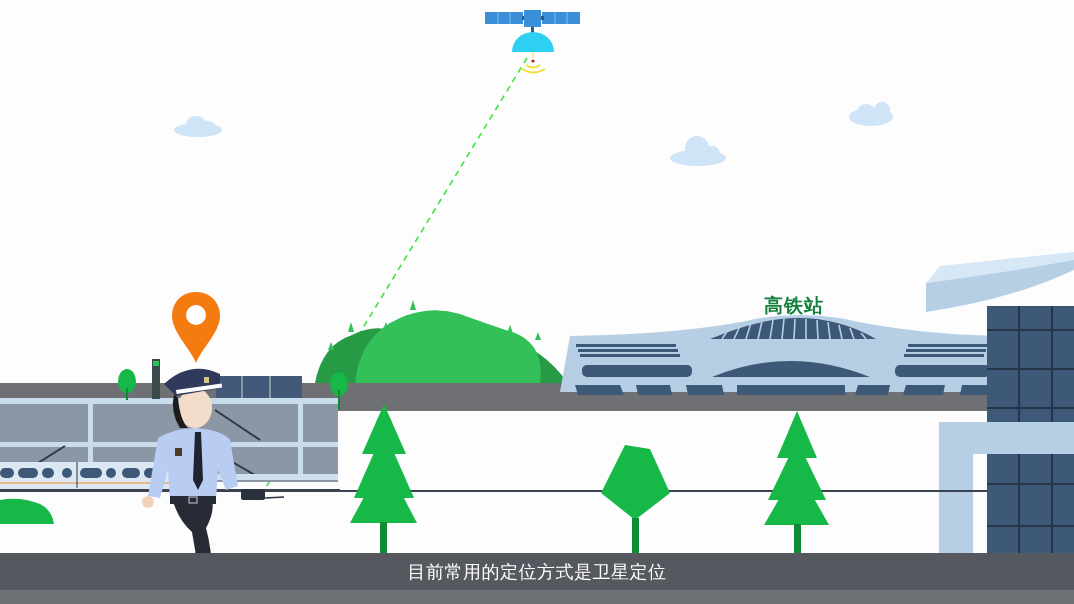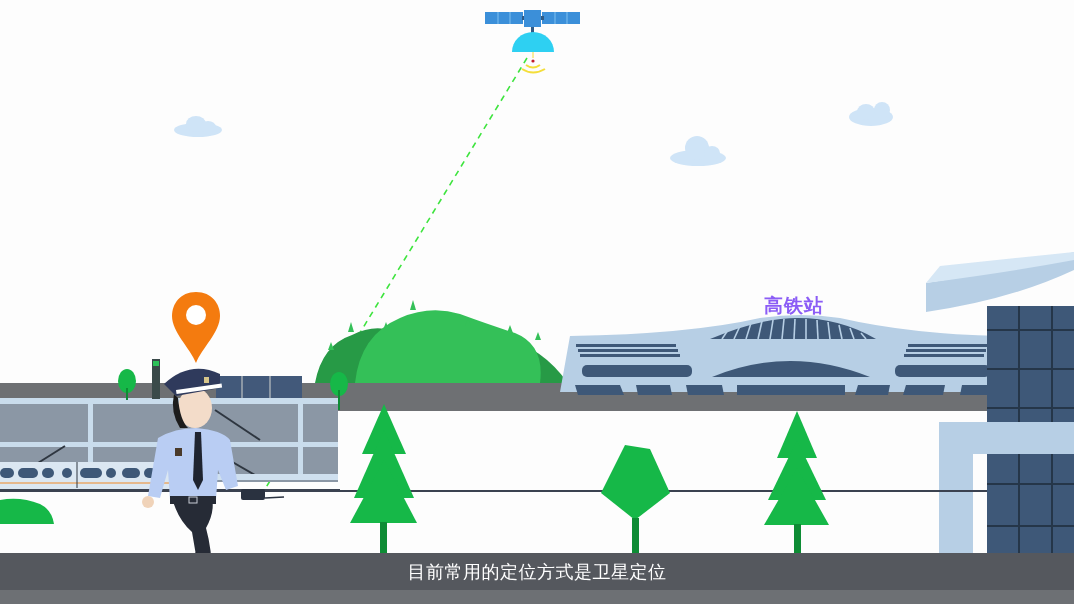--- a/index.html
+++ b/index.html
@@ -1,18 +1,18 @@
 <!DOCTYPE html>
 <html><head>
 <meta charset="utf-8">
 <style>
   html, body { margin:0; padding:0; }
   body { width:1074px; height:604px; overflow:hidden; background:#fdfdfd; font-family:"DejaVu Sans", sans-serif; position:relative; }
   svg.scene { position:absolute; left:0; top:0; }
-  .station-label { position:absolute; left:764px; top:293px; font-size:19px; font-weight:bold; color:#8b5cf6; letter-spacing:1px; }
+  .station-label { position:absolute; left:764px; top:293px; font-size:19px; font-weight:bold; color:#15803d; letter-spacing:1px; }
   .subtitle-bar { position:absolute; left:0; top:553px; width:1074px; height:37px; background:#55585e; }
   .subtitle-bottom { position:absolute; left:0; top:590px; width:1074px; height:14px; background:#6d7074; }
   .subtitle { position:absolute; left:0; top:560px; width:1074px; text-align:center; color:#ffffff; font-size:18px; letter-spacing:0.5px; }
 </style>
 </head>
 <body>
 
 <svg class="scene" width="1074" height="604" viewBox="0 0 1074 604">
 
   <g fill="#cfe4f7">

